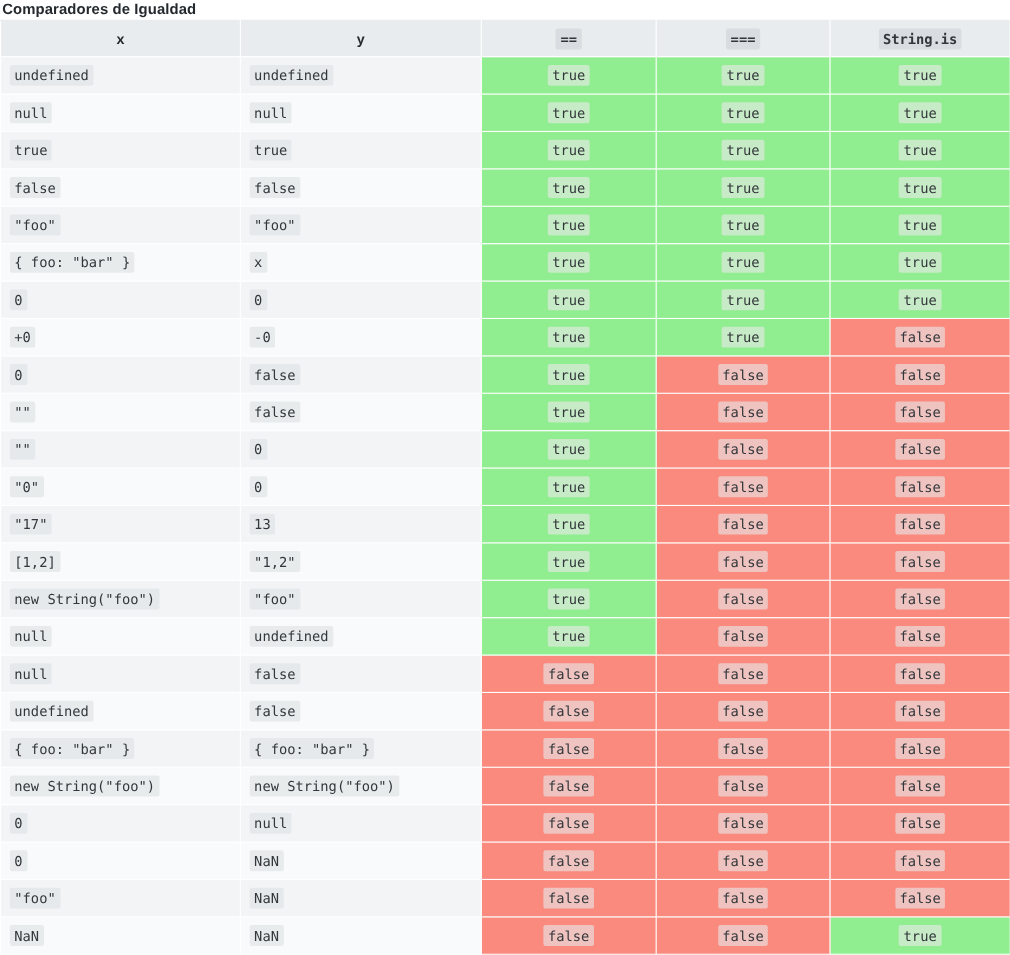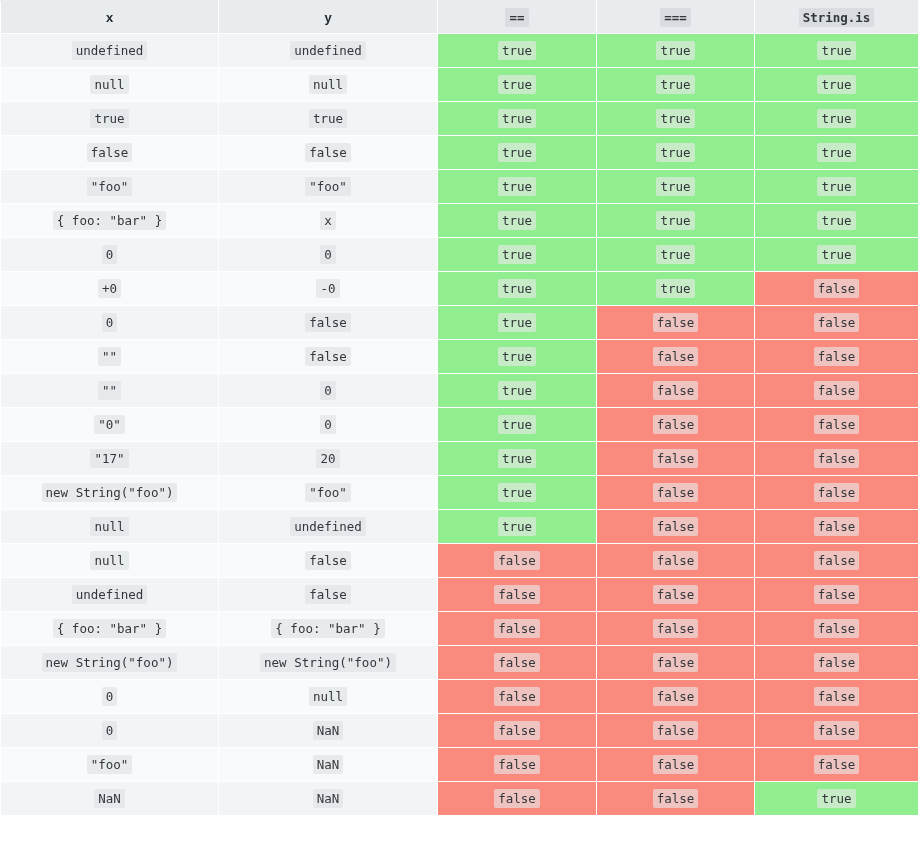--- a/index.html
+++ b/index.html
@@ -59,21 +59,21 @@
     height: 33px;
     vertical-align: middle;
     padding: 0 8px;
     font-size: 13px;
   }
 
   
   table.cmp tbody tr:nth-child(odd)  td.operand { background: #f3f4f6; }
   table.cmp tbody tr:nth-child(even) td.operand { background: #f9fafb; }
 
-  td.operand { text-align: center; }
+  td.operand { text-align: left; }
   td.result  { text-align: center; }
 
   td.result.yes { background: #90ee90; }
   td.result.no  { background: #fa8a7e; }
 
   code {
     font-family: "DejaVu Sans Mono", "Liberation Mono", monospace;
     font-size: 12.5px;
     color: #33373b;
     background: rgba(225,228,230,0.72);
@@ -88,20 +88,21 @@
   }
   td.result code {
     background: rgba(232,232,232,0.62);
   }
 </style>
 </head>
 <body>
 
 <div>
 
+  <h2 id="page-title">Comparadores de Igualdad</h2>
 
   <table class="cmp">
     <colgroup>
       <col class="c-x">
         <col class="c-y">
         <col class="c-eq">
         <col class="c-se">
         <col class="c-oi">
     </colgroup>
     <thead>
@@ -193,21 +194,28 @@
         </tr>
         <tr>
           <td class="operand"><code>"0"</code></td>
           <td class="operand"><code>0</code></td>
           <td class="result yes"><code>true</code></td>
           <td class="result no"><code>false</code></td>
           <td class="result no"><code>false</code></td>
         </tr>
         <tr>
           <td class="operand"><code>"17"</code></td>
-          <td class="operand"><code>20</code></td>
+          <td class="operand"><code>13</code></td>
+          <td class="result yes"><code>true</code></td>
+          <td class="result no"><code>false</code></td>
+          <td class="result no"><code>false</code></td>
+        </tr>
+        <tr>
+          <td class="operand"><code>[1,2]</code></td>
+          <td class="operand"><code>"1,2"</code></td>
           <td class="result yes"><code>true</code></td>
           <td class="result no"><code>false</code></td>
           <td class="result no"><code>false</code></td>
         </tr>
         <tr>
           <td class="operand"><code>new String("foo")</code></td>
           <td class="operand"><code>"foo"</code></td>
           <td class="result yes"><code>true</code></td>
           <td class="result no"><code>false</code></td>
           <td class="result no"><code>false</code></td>

